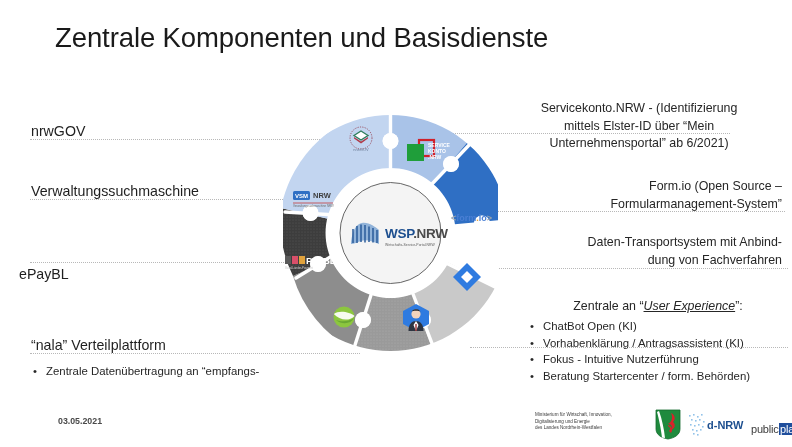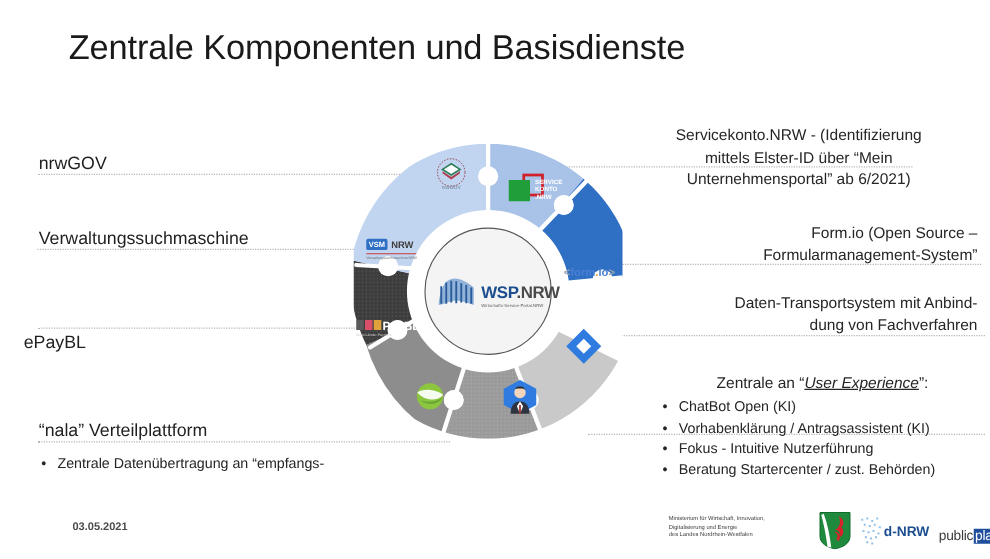--- a/index.html
+++ b/index.html
@@ -117,21 +117,21 @@
     <div class="row">
       <span class="bul">•</span>
       <span class="btxt">Vorhabenklärung / Antragsassistent (KI)</span>
     </div>
     <div class="row">
       <span class="bul">•</span>
       <span class="btxt">Fokus - Intuitive Nutzerführung</span>
     </div>
     <div class="row">
       <span class="bul">•</span>
-      <span class="btxt">Beratung Startercenter / zust. Behörden)</span>
+      <span class="btxt">Beratung Startercenter / form. Behörden)</span>
     </div>
   </div>
 
   <div id="wheel">
     <svg width="215" height="250" viewBox="0 0 215 250" xmlns="http://www.w3.org/2000/svg">
       <defs>
         <pattern id="dots-dark" width="3" height="3" patternUnits="userSpaceOnUse">
           <rect width="3" height="3" fill="#3d3d3d"></rect>
           <circle cx="1" cy="1" r="0.6" fill="#575757"></circle>
         </pattern>

